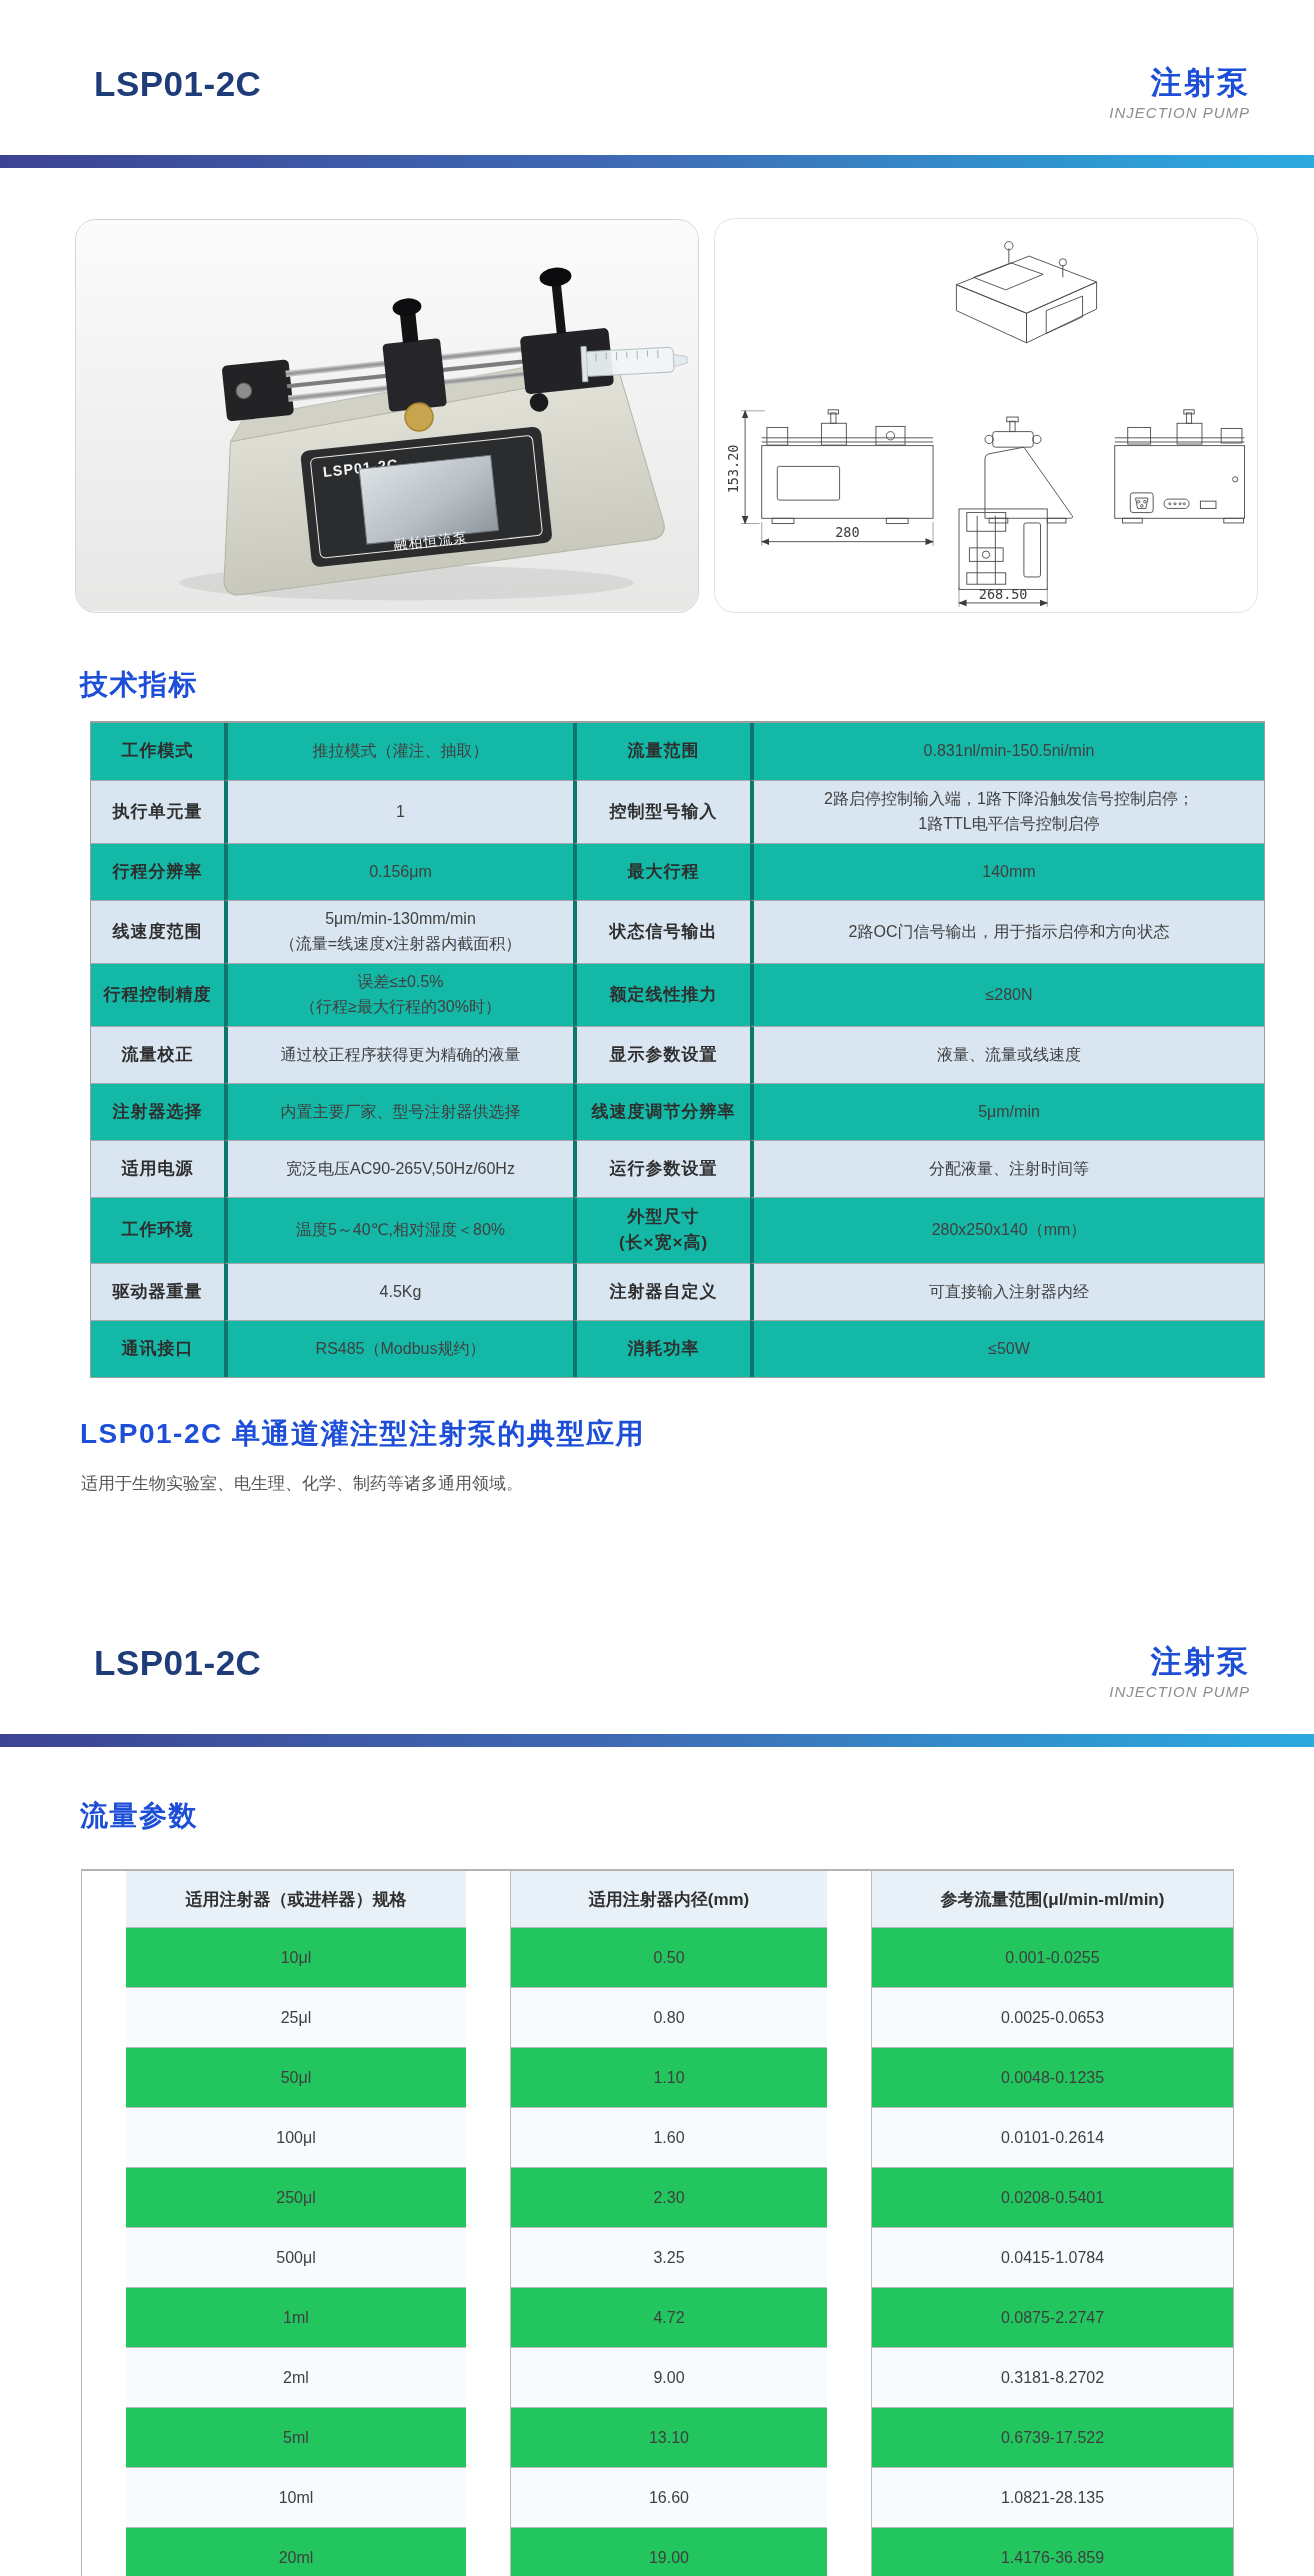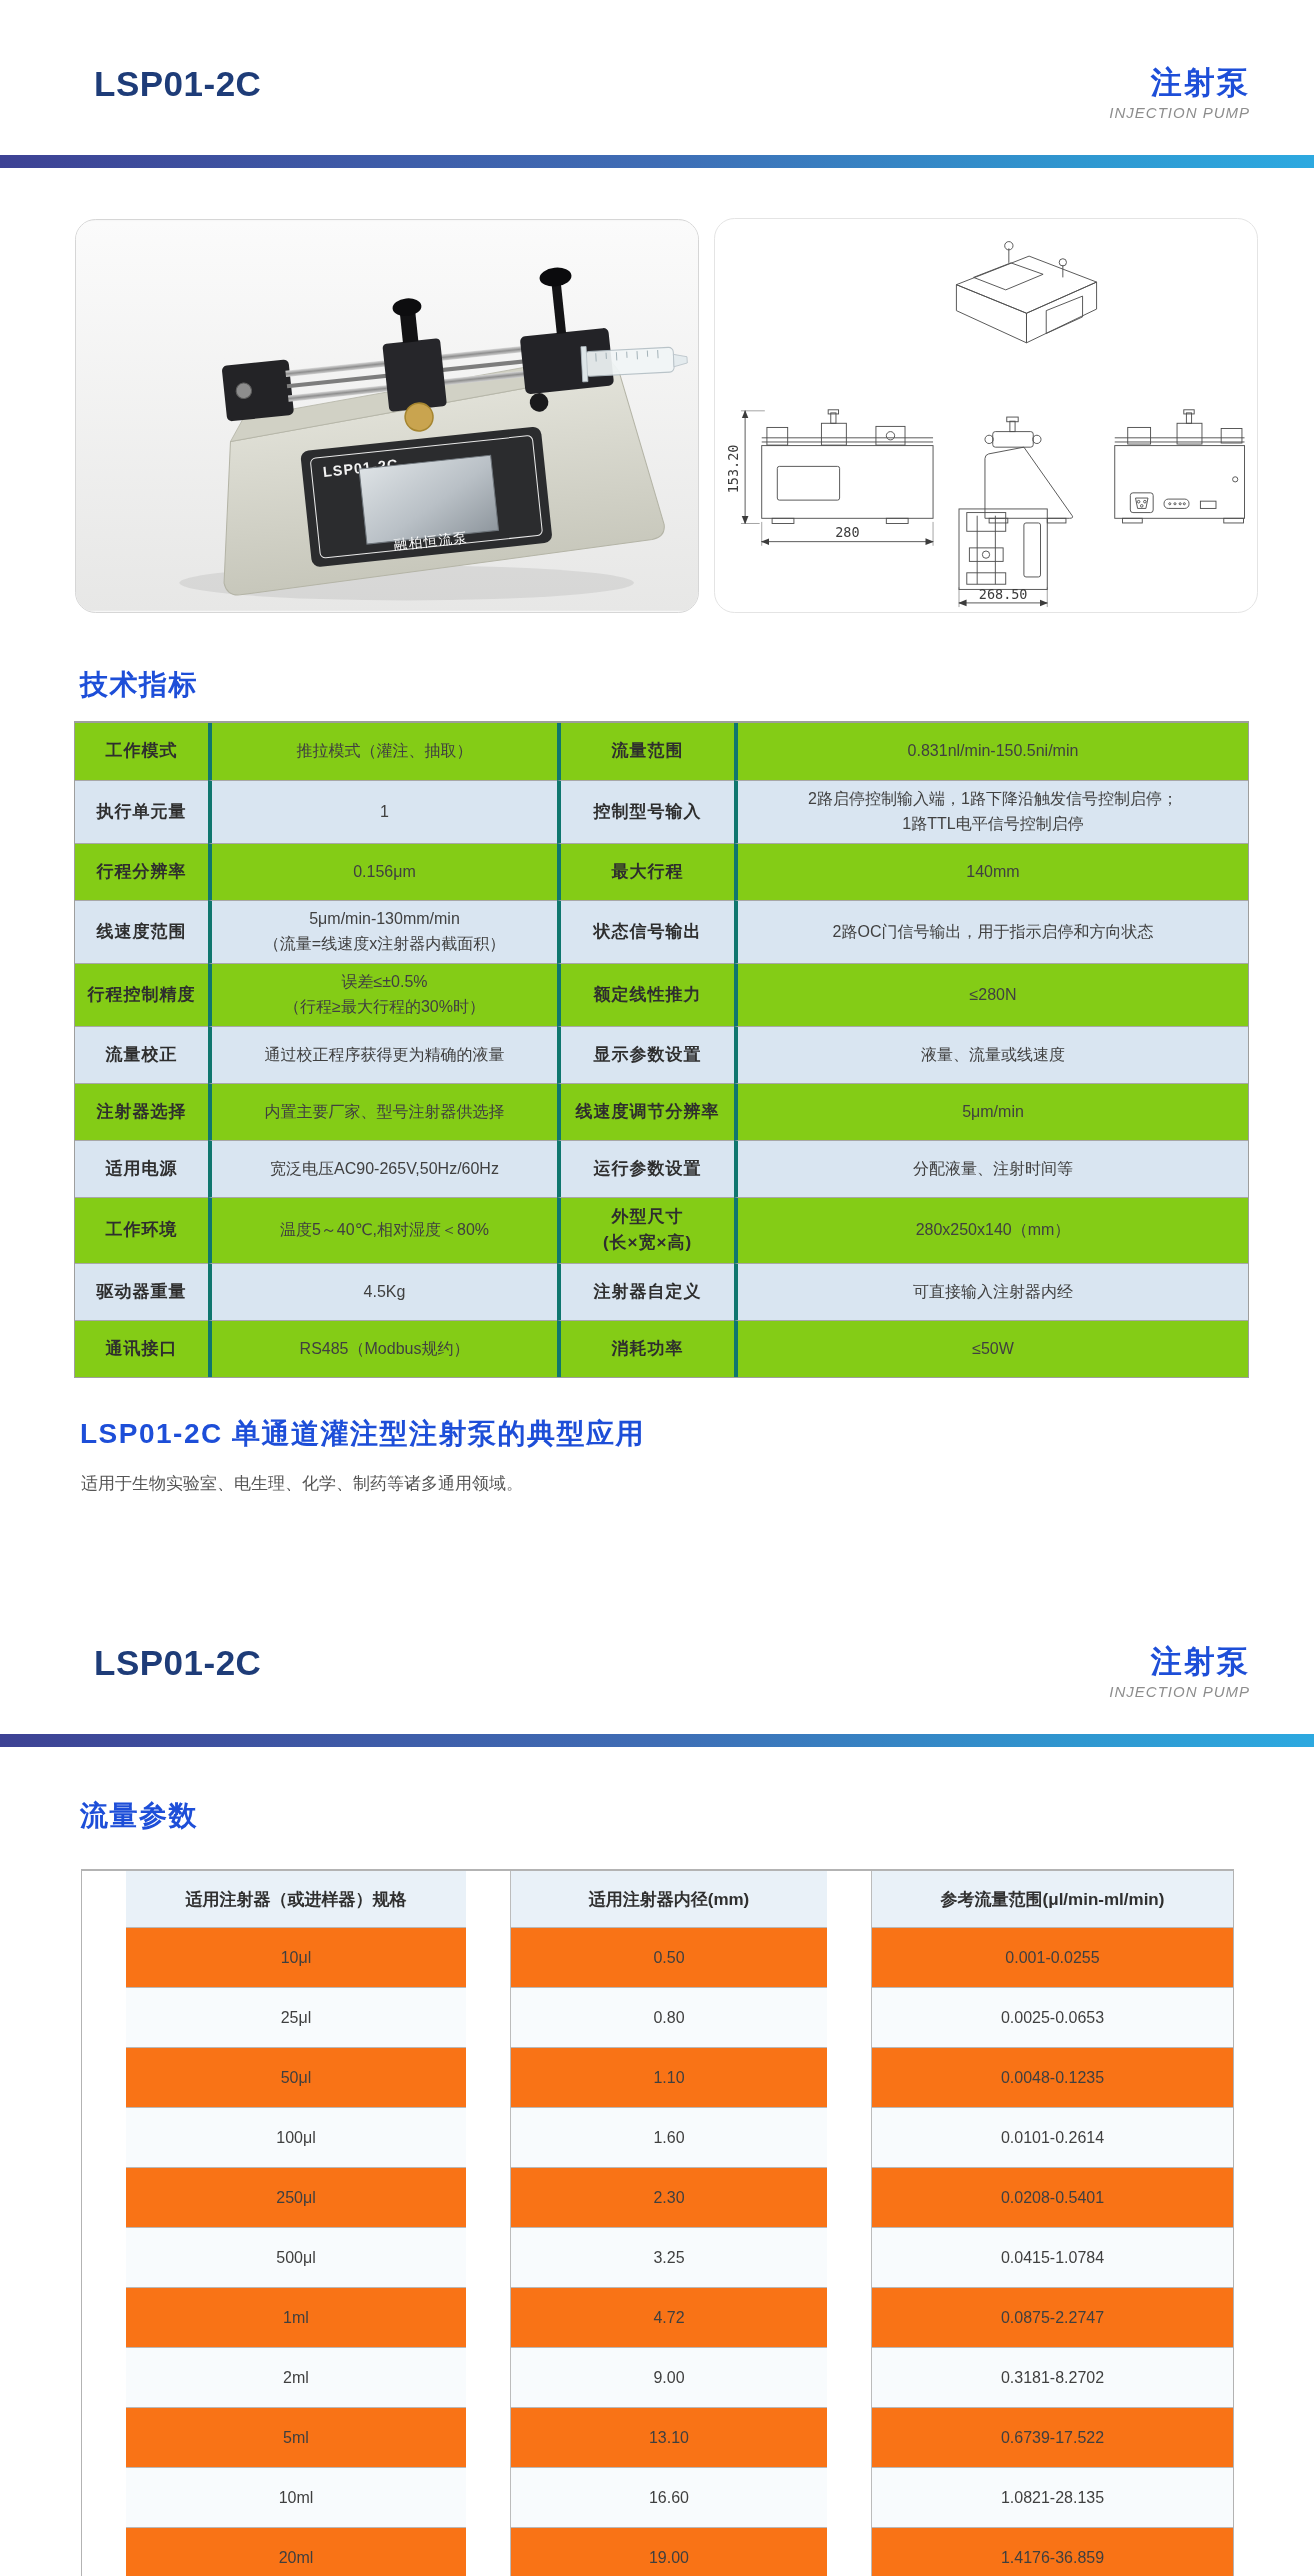--- a/index.html
+++ b/index.html
@@ -30,23 +30,23 @@
     border:1.5px solid #e4e4e4;border-radius:20.6px;overflow:hidden;background:#ffffff;
   }
   .photo-card svg,.draw-card svg{display:block;width:100%;height:100%;}
   
   .sec-title{
     position:absolute;left:80px;font-size:28px;font-weight:700;color:#1d4ed8;
     letter-spacing:1.5px;line-height:1;white-space:nowrap;
   }
   
   .spec-table{
-    position:absolute;left:74px;top:721px;width:1173px;
+    position:absolute;left:90px;top:721px;width:1173px;
     display:grid;grid-template-columns:133px 349px 177px 514px;
-    border:1.5px solid #9e9e9e;border-top-width:2.1px;background:#84cc16;
+    border:1.5px solid #9e9e9e;border-top-width:2.1px;background:#14b8a6;
   }
   .spec-cell{
     border-left:4px solid #0f766e;border-top:1px solid #a8a8a8;
     min-height:57px;display:flex;align-items:center;justify-content:center;
     padding:6.2px 11.3px;box-sizing:border-box;text-align:center;white-space:pre-line;
     font-size:16px;color:#404040;line-height:1.55;
   }
   .spec-cell.first-col{border-left:none;}
   .spec-cell.first-row{border-top:none;}
   .spec-cell.lab{font-weight:700;font-size:17px;color:#2e2e2e;letter-spacing:1px;}
@@ -60,21 +60,21 @@
     border:1.5px solid #b3b3b3;border-top-width:2.1px;background:#ffffff;
   }
   .flow-cell{
     border-left:1px solid #bcbcbc;border-top:1px solid #b9b9b9;
     min-height:60px;display:flex;align-items:center;justify-content:center;
     padding:4.1px 10.3px;box-sizing:border-box;text-align:center;
     font-size:16px;color:#3f3f3f;margin-left:44px;
   }
   .flow-cell.first-col{border-left:none;}
   .flow-cell.head{border-top:none;background:#e9f1f8;font-weight:700;font-size:17px;color:#2f2f2f;min-height:56px;}
-  .flow-cell.even{background:#f97316;}
+  .flow-cell.even{background:#22c55e;}
   .flow-cell.odd{background:#f8fbfd;}
   
   .dim-text{font-family:"DejaVu Sans Mono","Liberation Mono",monospace;font-size:26px;fill:#3c3c3c;}
 </style>
 </head>
 <body>
 
 <div class="page">
 
   <div class="hdr" style="top:0;">

